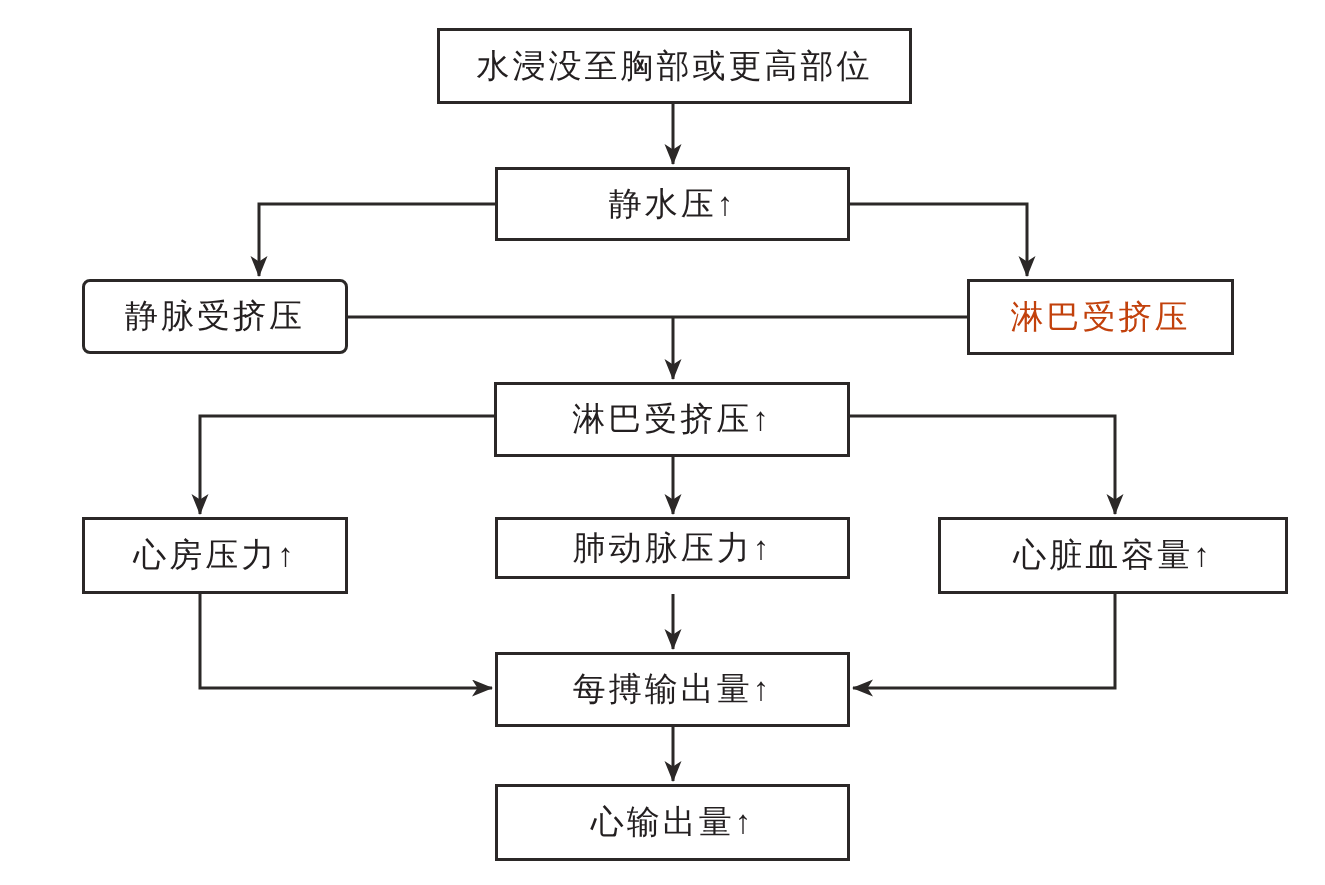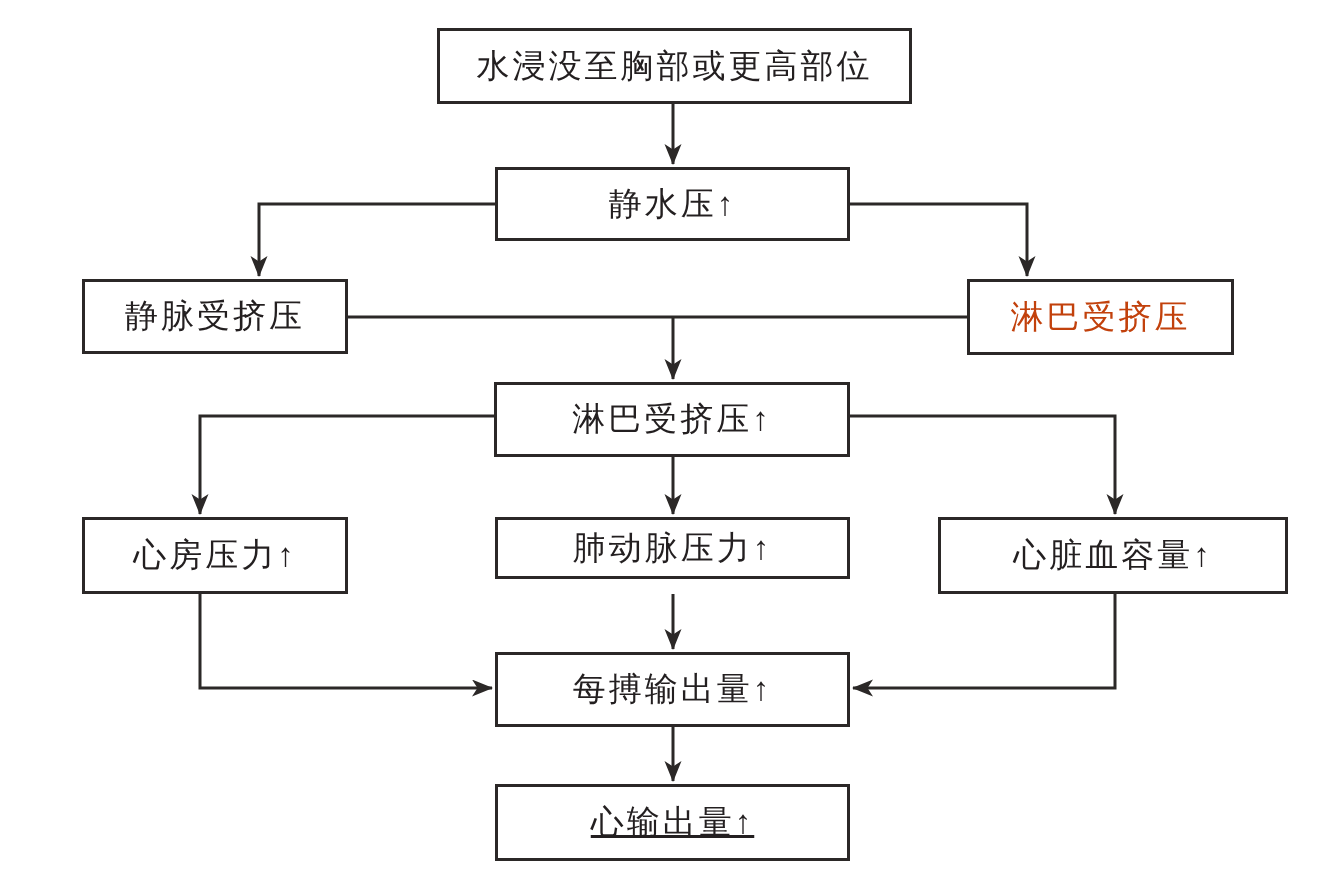--- a/index.html
+++ b/index.html
@@ -58,22 +58,22 @@
         <polyline points="850,416 1115,416 1115,514" fill="none" stroke="#2b2827" stroke-width="3" marker-end="url(#arrowhead)"></polyline>
         <polyline points="200,594 200,688 492,688" fill="none" stroke="#2b2827" stroke-width="3" marker-end="url(#arrowhead)"></polyline>
         <polyline points="673,594 673,649" fill="none" stroke="#2b2827" stroke-width="3" marker-end="url(#arrowhead)"></polyline>
         <polyline points="1115,594 1115,688 853,688" fill="none" stroke="#2b2827" stroke-width="3" marker-end="url(#arrowhead)"></polyline>
         <polyline points="673,727 673,781" fill="none" stroke="#2b2827" stroke-width="3" marker-end="url(#arrowhead)"></polyline>
       </g>
   </svg>
   <div id="nodes-layer">
       <div class="node" style="left: 437px; top: 28px; width: 475px; height: 76px; border-color: rgb(43, 40, 39); color: rgb(35, 31, 32);">水浸没至胸部或更高部位</div>
       <div class="node" style="left: 495px; top: 167px; width: 355px; height: 74px; border-color: rgb(43, 40, 39); color: rgb(35, 31, 32);">静水压↑</div>
-      <div class="node" style="left: 82px; top: 279px; width: 266px; height: 75px; border-color: rgb(43, 40, 39); color: rgb(35, 31, 32);">静脉受挤压</div>
+      <div class="node" style="left: 82px; top: 279px; width: 266px; height: 75px; border-color: rgb(43, 40, 39); color: rgb(35, 31, 32); border-radius: 8px;">静脉受挤压</div>
       <div class="node" style="left: 967px; top: 279px; width: 267px; height: 76px; border-color: rgb(43, 40, 39); color: #c2410c;">淋巴受挤压</div>
       <div class="node" style="left: 494px; top: 382px; width: 356px; height: 75px; border-color: rgb(43, 40, 39); color: rgb(35, 31, 32);">淋巴受挤压↑</div>
       <div class="node" style="left: 82px; top: 517px; width: 266px; height: 77px; border-color: rgb(43, 40, 39); color: rgb(35, 31, 32);">心房压力↑</div>
       <div class="node" style="left: 495px; top: 517px; width: 355px; height: 62px; border-color: rgb(43, 40, 39); color: rgb(35, 31, 32);">肺动脉压力↑</div>
       <div class="node" style="left: 938px; top: 517px; width: 350px; height: 77px; border-color: rgb(43, 40, 39); color: rgb(35, 31, 32);">心脏血容量↑</div>
       <div class="node" style="left: 495px; top: 652px; width: 355px; height: 75px; border-color: rgb(43, 40, 39); color: rgb(35, 31, 32);">每搏输出量↑</div>
-      <div class="node" style="left: 495px; top: 784px; width: 355px; height: 77px; border-color: rgb(43, 40, 39); color: rgb(35, 31, 32); text-decoration: underline;">心输出量↑</div>
+      <div class="node" style="left: 495px; top: 784px; width: 355px; height: 77px; border-color: rgb(43, 40, 39); color: rgb(35, 31, 32);">心输出量↑</div>
     </div>
 </div>
 
 </body></html>

